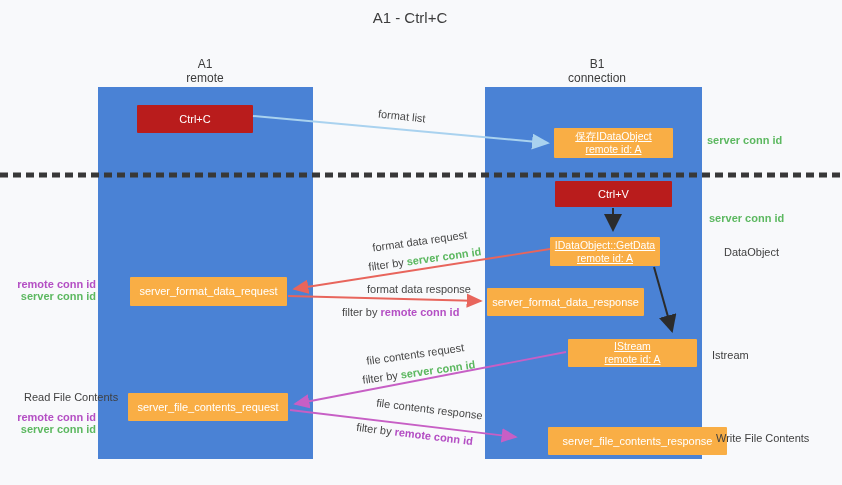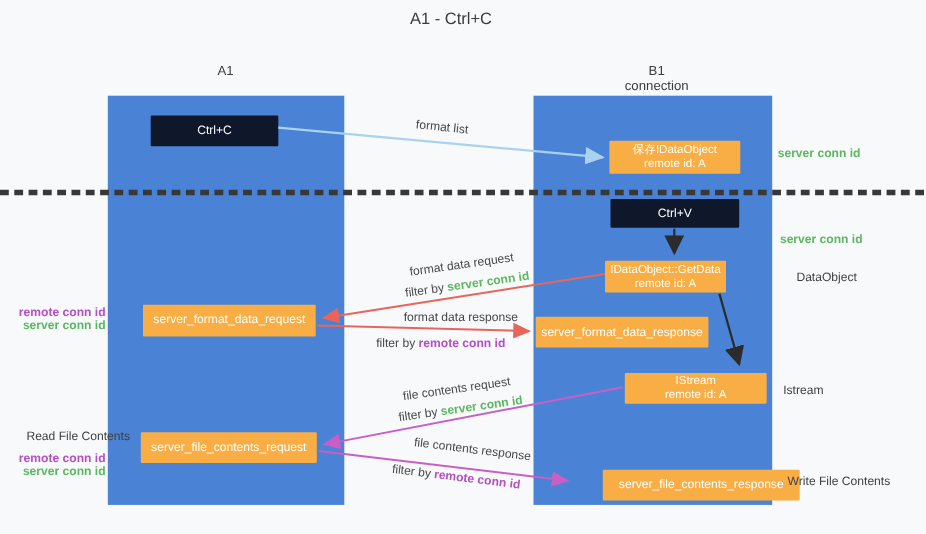--- a/index.html
+++ b/index.html
@@ -14,23 +14,23 @@
   .col{position:absolute;top:87px;height:372px;background:#4a82d5;z-index:1;}
   .col-a{left:98px;width:215px;}
   .col-b{left:485px;width:217px;}
   
   .title{left:300px;top:8px;width:220px;text-align:center;font-size:15px;line-height:19px;color:#3c3c3c;z-index:6;}
   .col-head{top:57px;width:120px;text-align:center;font-size:12px;line-height:14px;color:#3c3c3c;z-index:6;}
   .col-head-a{left:145px;}
   .col-head-b{left:537px;}
   
   .node{position:absolute;z-index:4;color:#ffffff;text-align:center;display:flex;flex-direction:column;justify-content:center;font-size:11px;line-height:13px;border-radius:1px;}
-  .green{background:#0f172a;}
+  .green{background:#b91c1c;}
   .orange{background:#f9ae45;}
-  .node .l2{font-size:10.5px;}
+  .node .l2{font-size:10.5px;text-decoration:underline;}
   
   .side{position:absolute;font-size:11px;line-height:12px;z-index:6;white-space:nowrap;}
   .g{color:#5cb860;font-weight:bold;}
   .p{color:#b44fc4;font-weight:bold;}
   .gray{color:#3f3f3f;}
   .right-align{text-align:right;}
   
   .flow{position:absolute;font-size:11px;color:#474747;z-index:6;white-space:nowrap;}
   .rot-n8{transform:rotate(-8deg);}
   .rot-p7{transform:rotate(7deg);}
@@ -39,20 +39,21 @@
 </style>
 </head>
 <body>
 
 <div class="abs title">
   <div>A1 - Ctrl+C</div>
 </div>
 
 <div class="abs col-head col-head-a">
   <div>A1</div>
+  <div>remote</div>
 </div>
 <div class="abs col-head col-head-b">
   <div>B1</div>
   <div>connection</div>
 </div>
 
 <div class="col col-a"></div>
 <div class="col col-b"></div>
 
 <div class="node green" style="left:137px;top:105px;width:116px;height:28px;">

